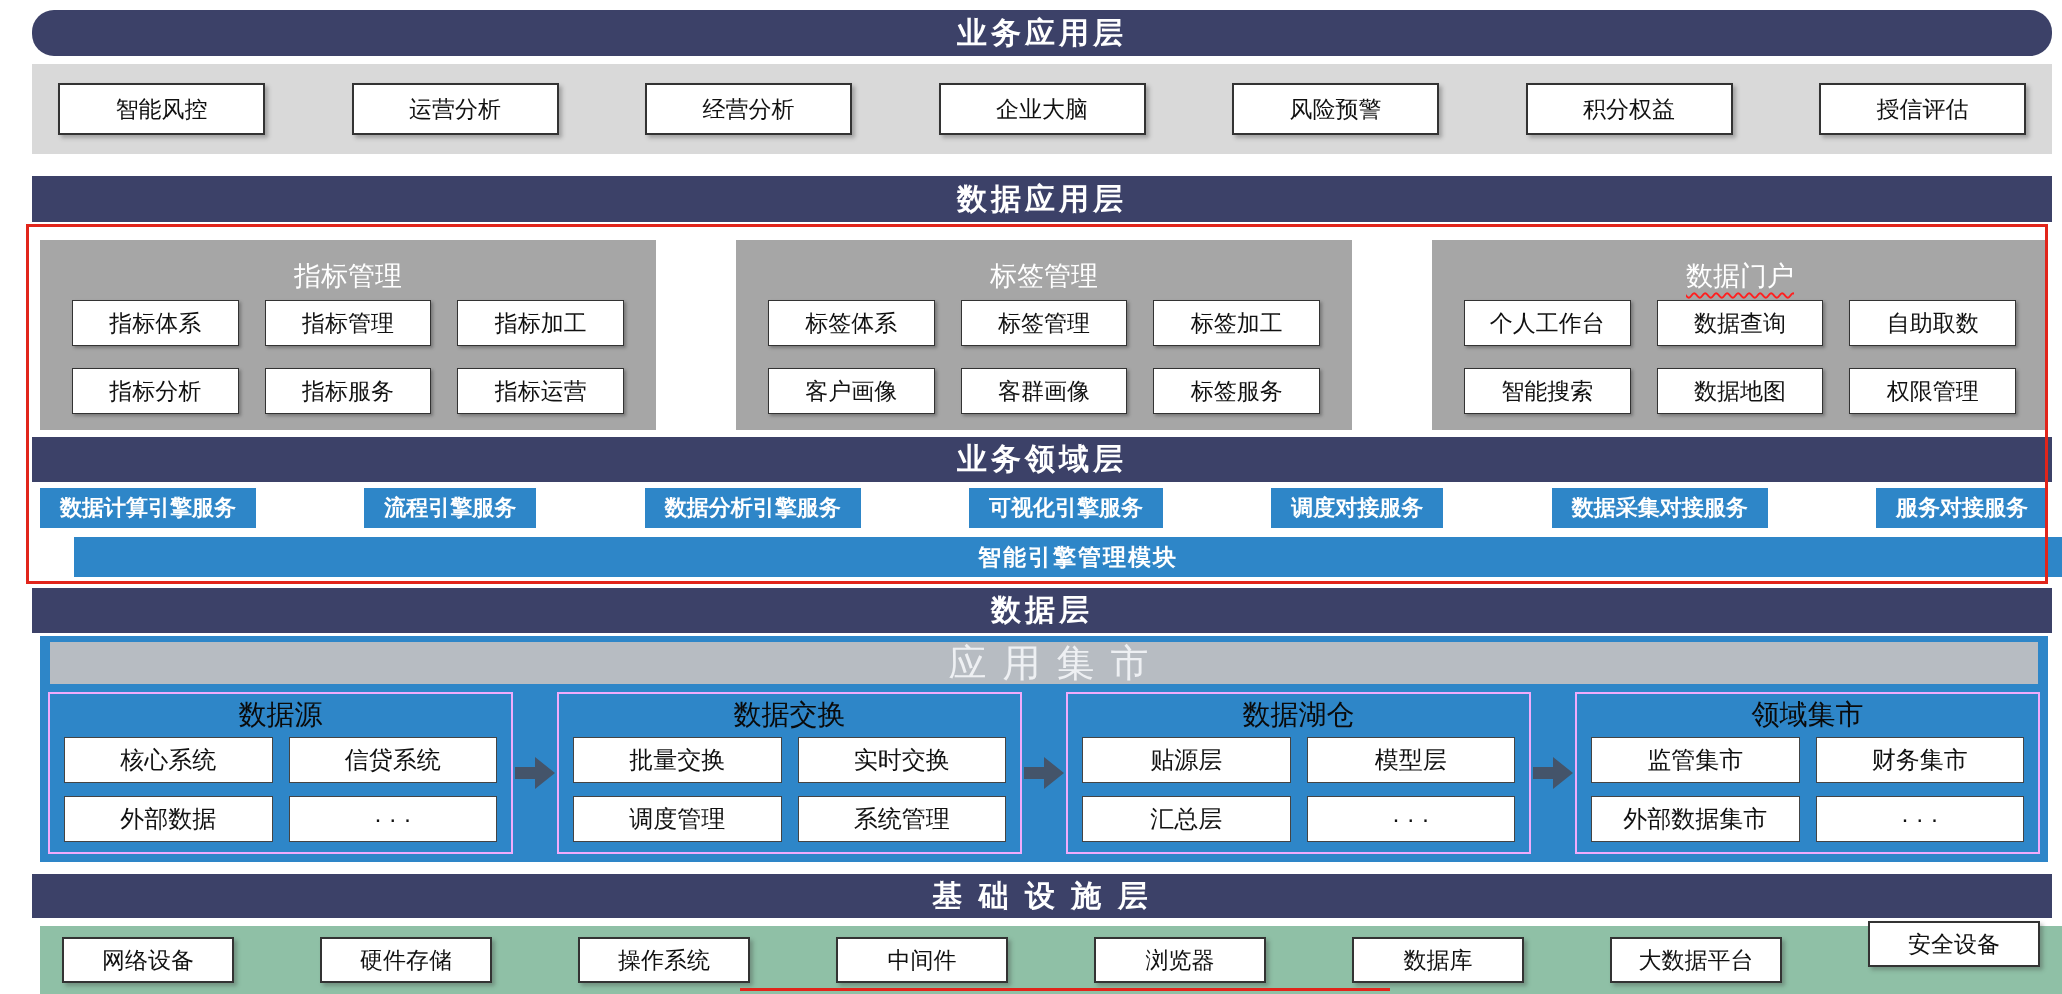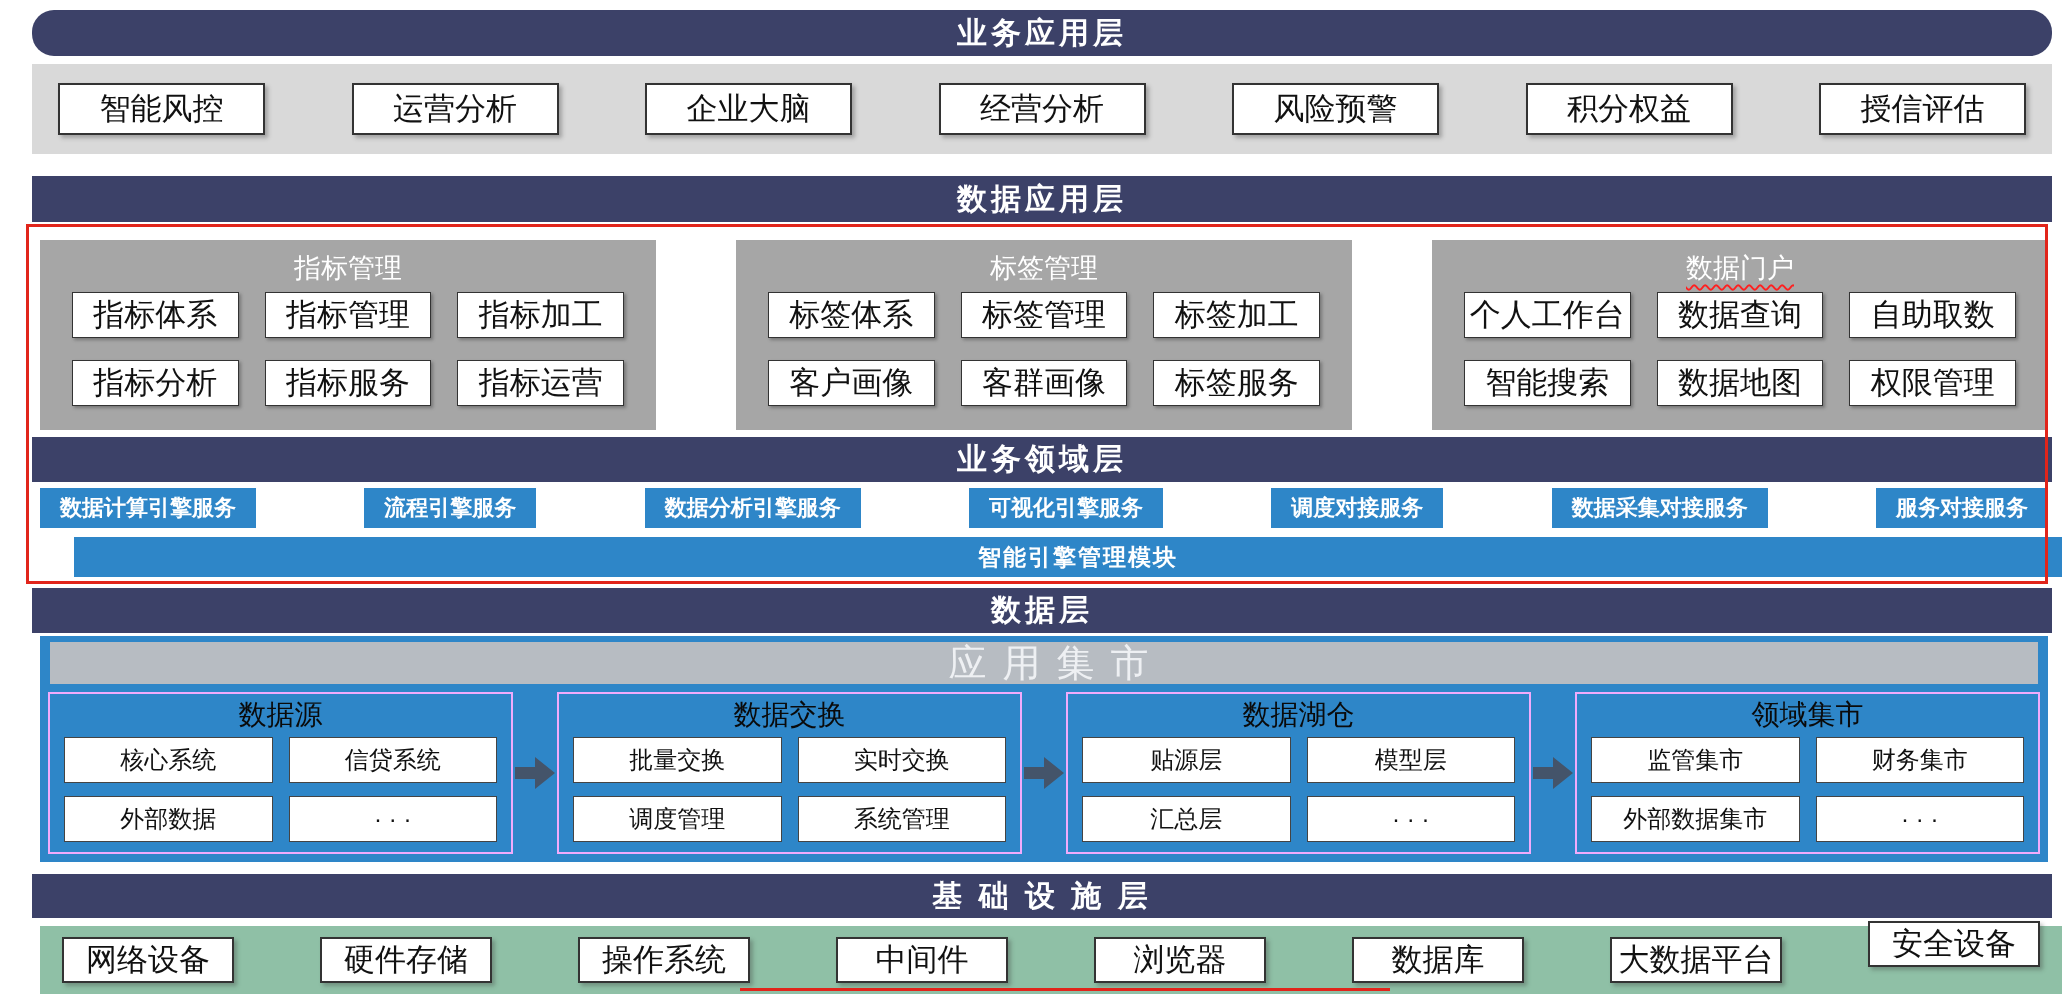--- a/index.html
+++ b/index.html
@@ -9,31 +9,31 @@
     font-family:"Liberation Sans", sans-serif; overflow:hidden;
   }
   .banner {
     position:absolute; left:32px; right:10px; background:#3c4168; color:#ffffff;
     display:flex; align-items:center; justify-content:center;
     font-weight:bold; font-size:30px; letter-spacing:4px;
   }
   .wbox {
     background:#ffffff; border:2px solid #333333; color:#111111;
     display:flex; align-items:center; justify-content:center;
-    font-size:31px; box-shadow:3px 3px 4px rgba(60,60,60,.35); white-space:nowrap;
+    font-size:23px; box-shadow:3px 3px 4px rgba(60,60,60,.35); white-space:nowrap;
   }
   
   #apps-band {
     position:absolute; left:32px; right:10px; top:64px; height:90px; background:#d9d9d9;
     display:flex; align-items:center; justify-content:space-between; padding:0 26px;
   }
   #apps-band .wbox { width:207px; height:52px; }
   
   #panels-row { position:absolute; left:40px; width:2008px; top:240px; display:flex; justify-content:space-between; }
-  .gray-panel { width:616px; height:190px; background:#a6a6a6; padding:8px 32px 0; }
+  .gray-panel { width:616px; height:190px; background:#a6a6a6; padding:16px 32px 0; }
   .gray-panel .ttl {
     text-align:center; color:#ffffff; font-family:"Liberation Serif", serif;
     font-size:27px; line-height:40px; margin-bottom:4px; white-space:nowrap;
   }
   .gray-panel .grid { display:grid; grid-template-columns:repeat(3,1fr); gap:22px 26px; }
   .gray-panel .wbox { height:46px; border-width:1px; box-shadow:2px 2px 3px rgba(50,50,50,.4); }
   .wavy { text-decoration:underline wavy #ff1f1f 2px; text-underline-offset:7px;margin-top:24px; }
   
   #red-frame {
     position:absolute; left:26px; top:224px; width:2022px; height:360px;
@@ -80,22 +80,22 @@
 
 <div class="canvas">
 
   <div class="banner" style="top:10px;height:46px;border-radius:22px;">
     <span>业务应用层</span>
   </div>
 
   <div id="apps-band">
     <div class="wbox">智能风控</div>
     <div class="wbox">运营分析</div>
+    <div class="wbox">经营分析</div>
     <div class="wbox">企业大脑</div>
-    <div class="wbox">经营分析</div>
     <div class="wbox">风险预警</div>
     <div class="wbox">积分权益</div>
     <div class="wbox">授信评估</div>
   </div>
 
   <div class="banner" style="top:176px;height:46px;">
     <span>数据应用层</span>
   </div>
 
   <div id="panels-row">

